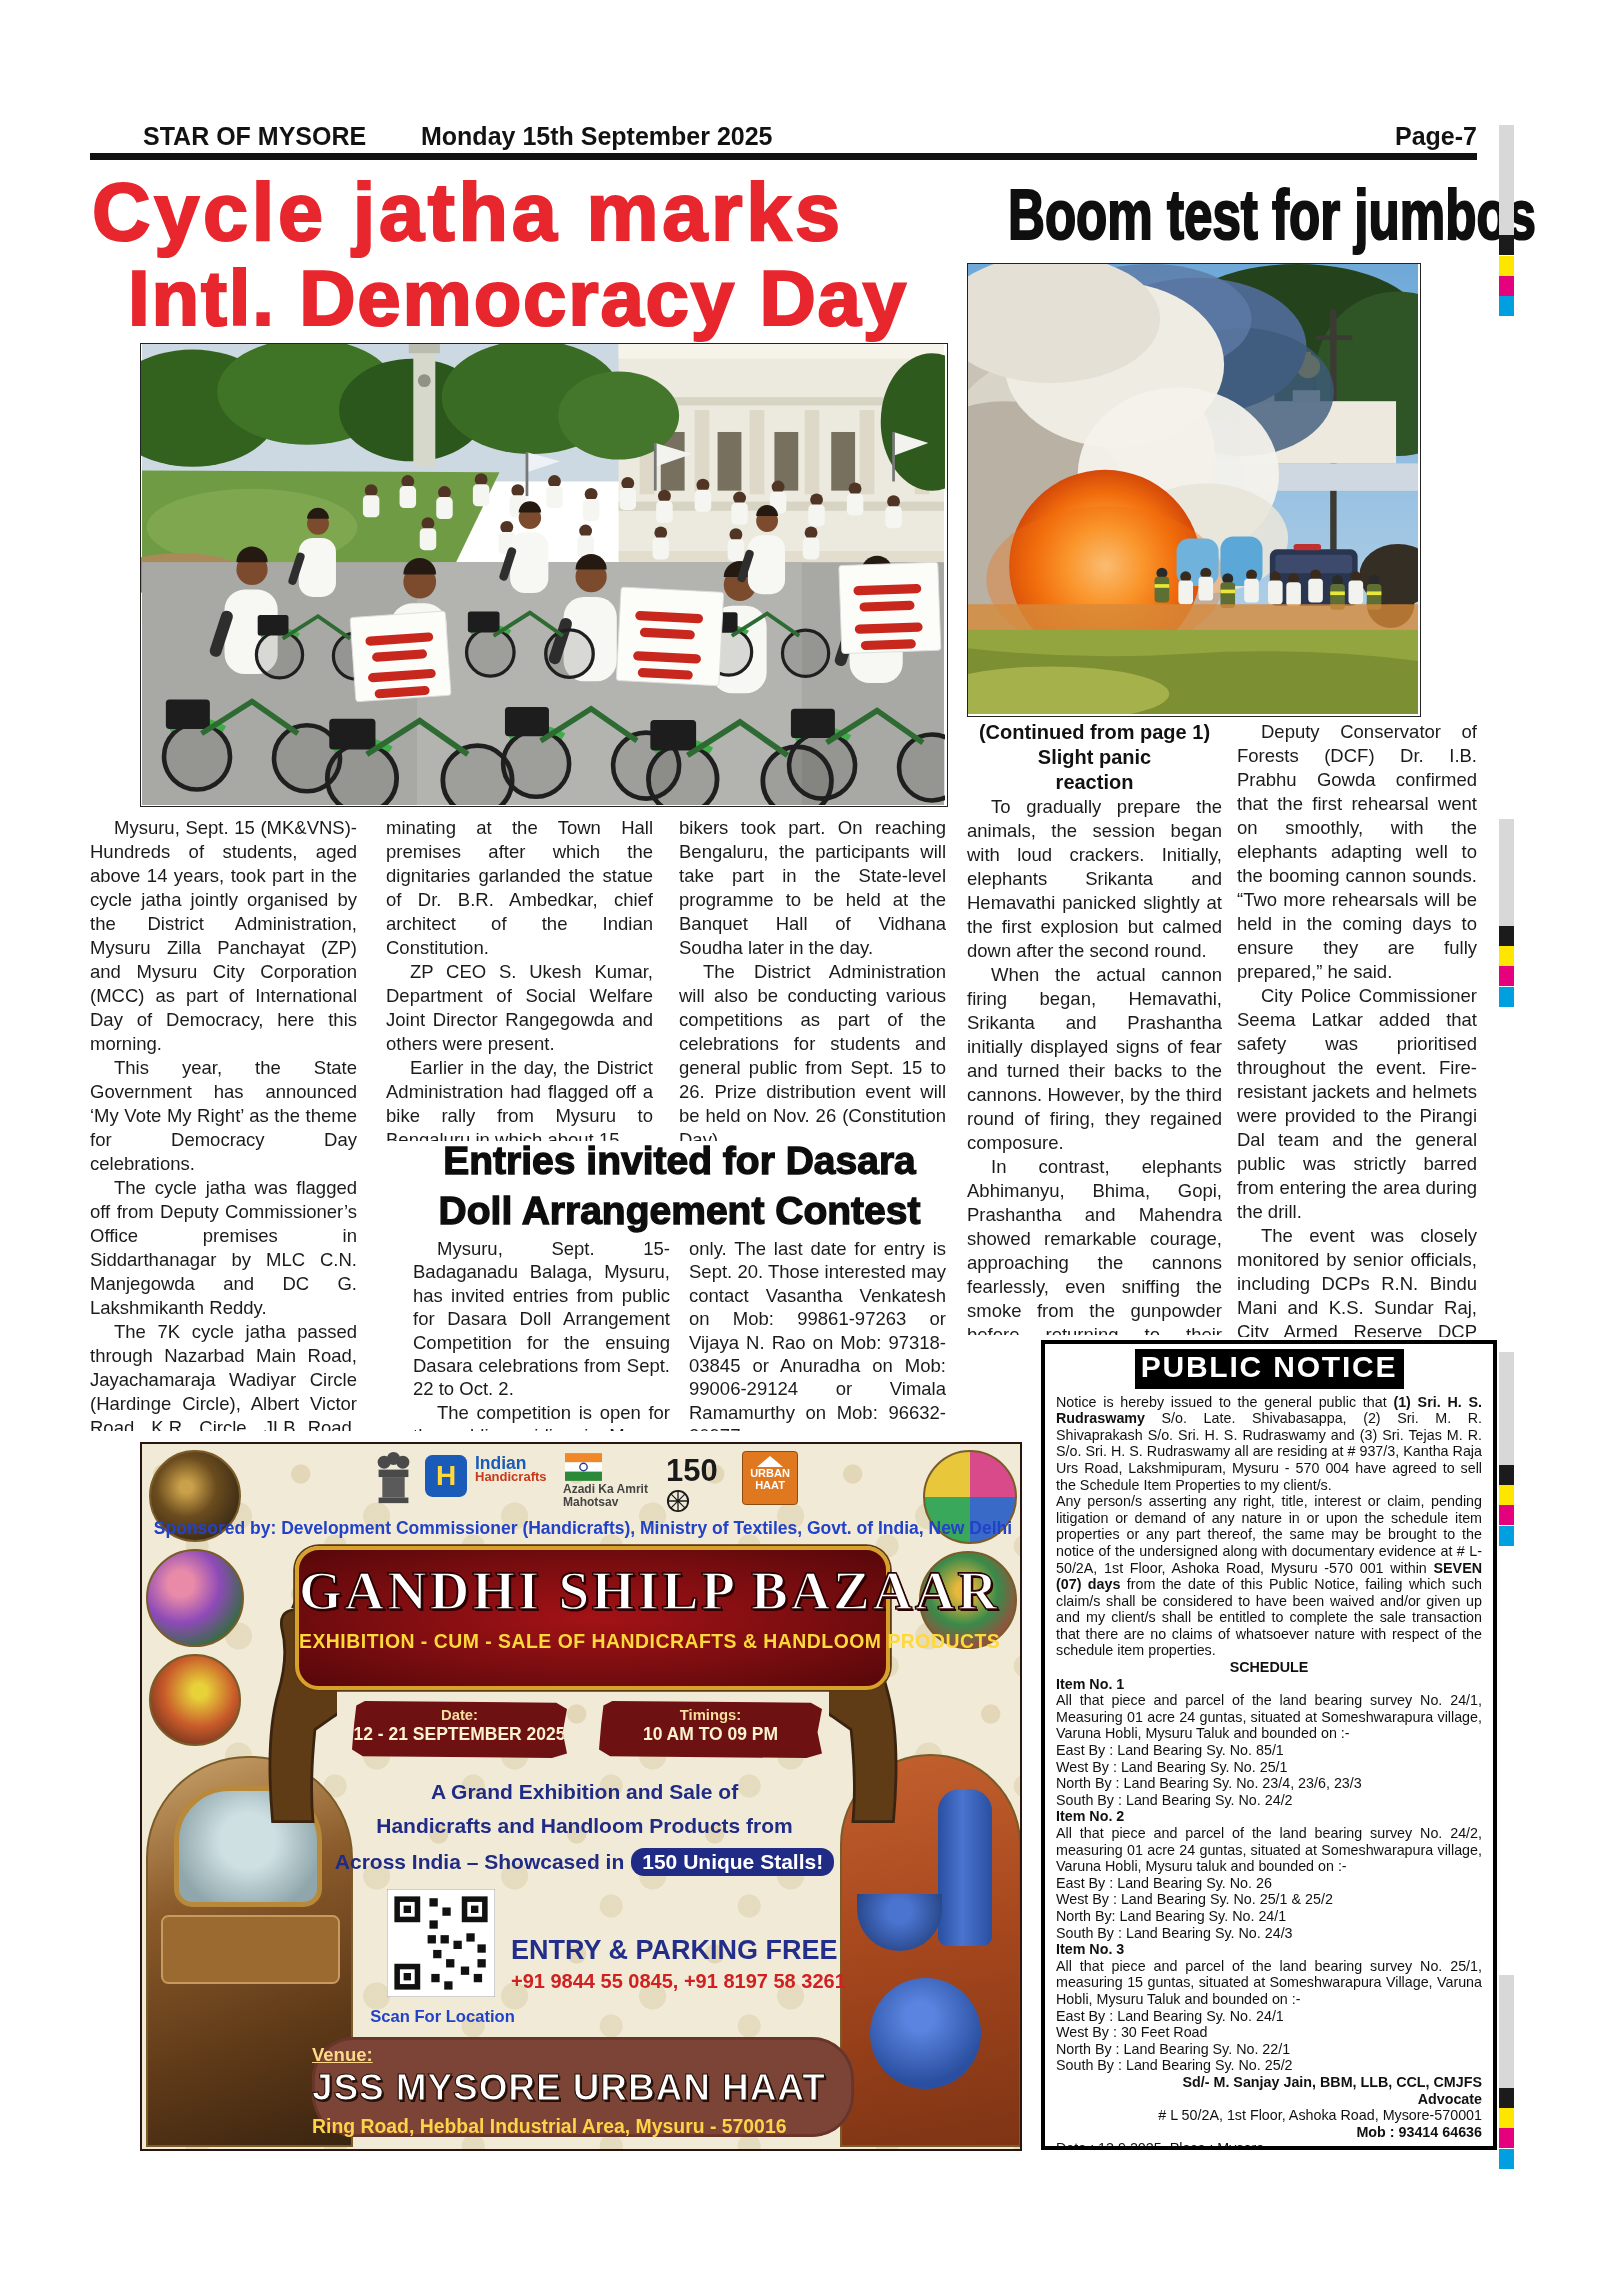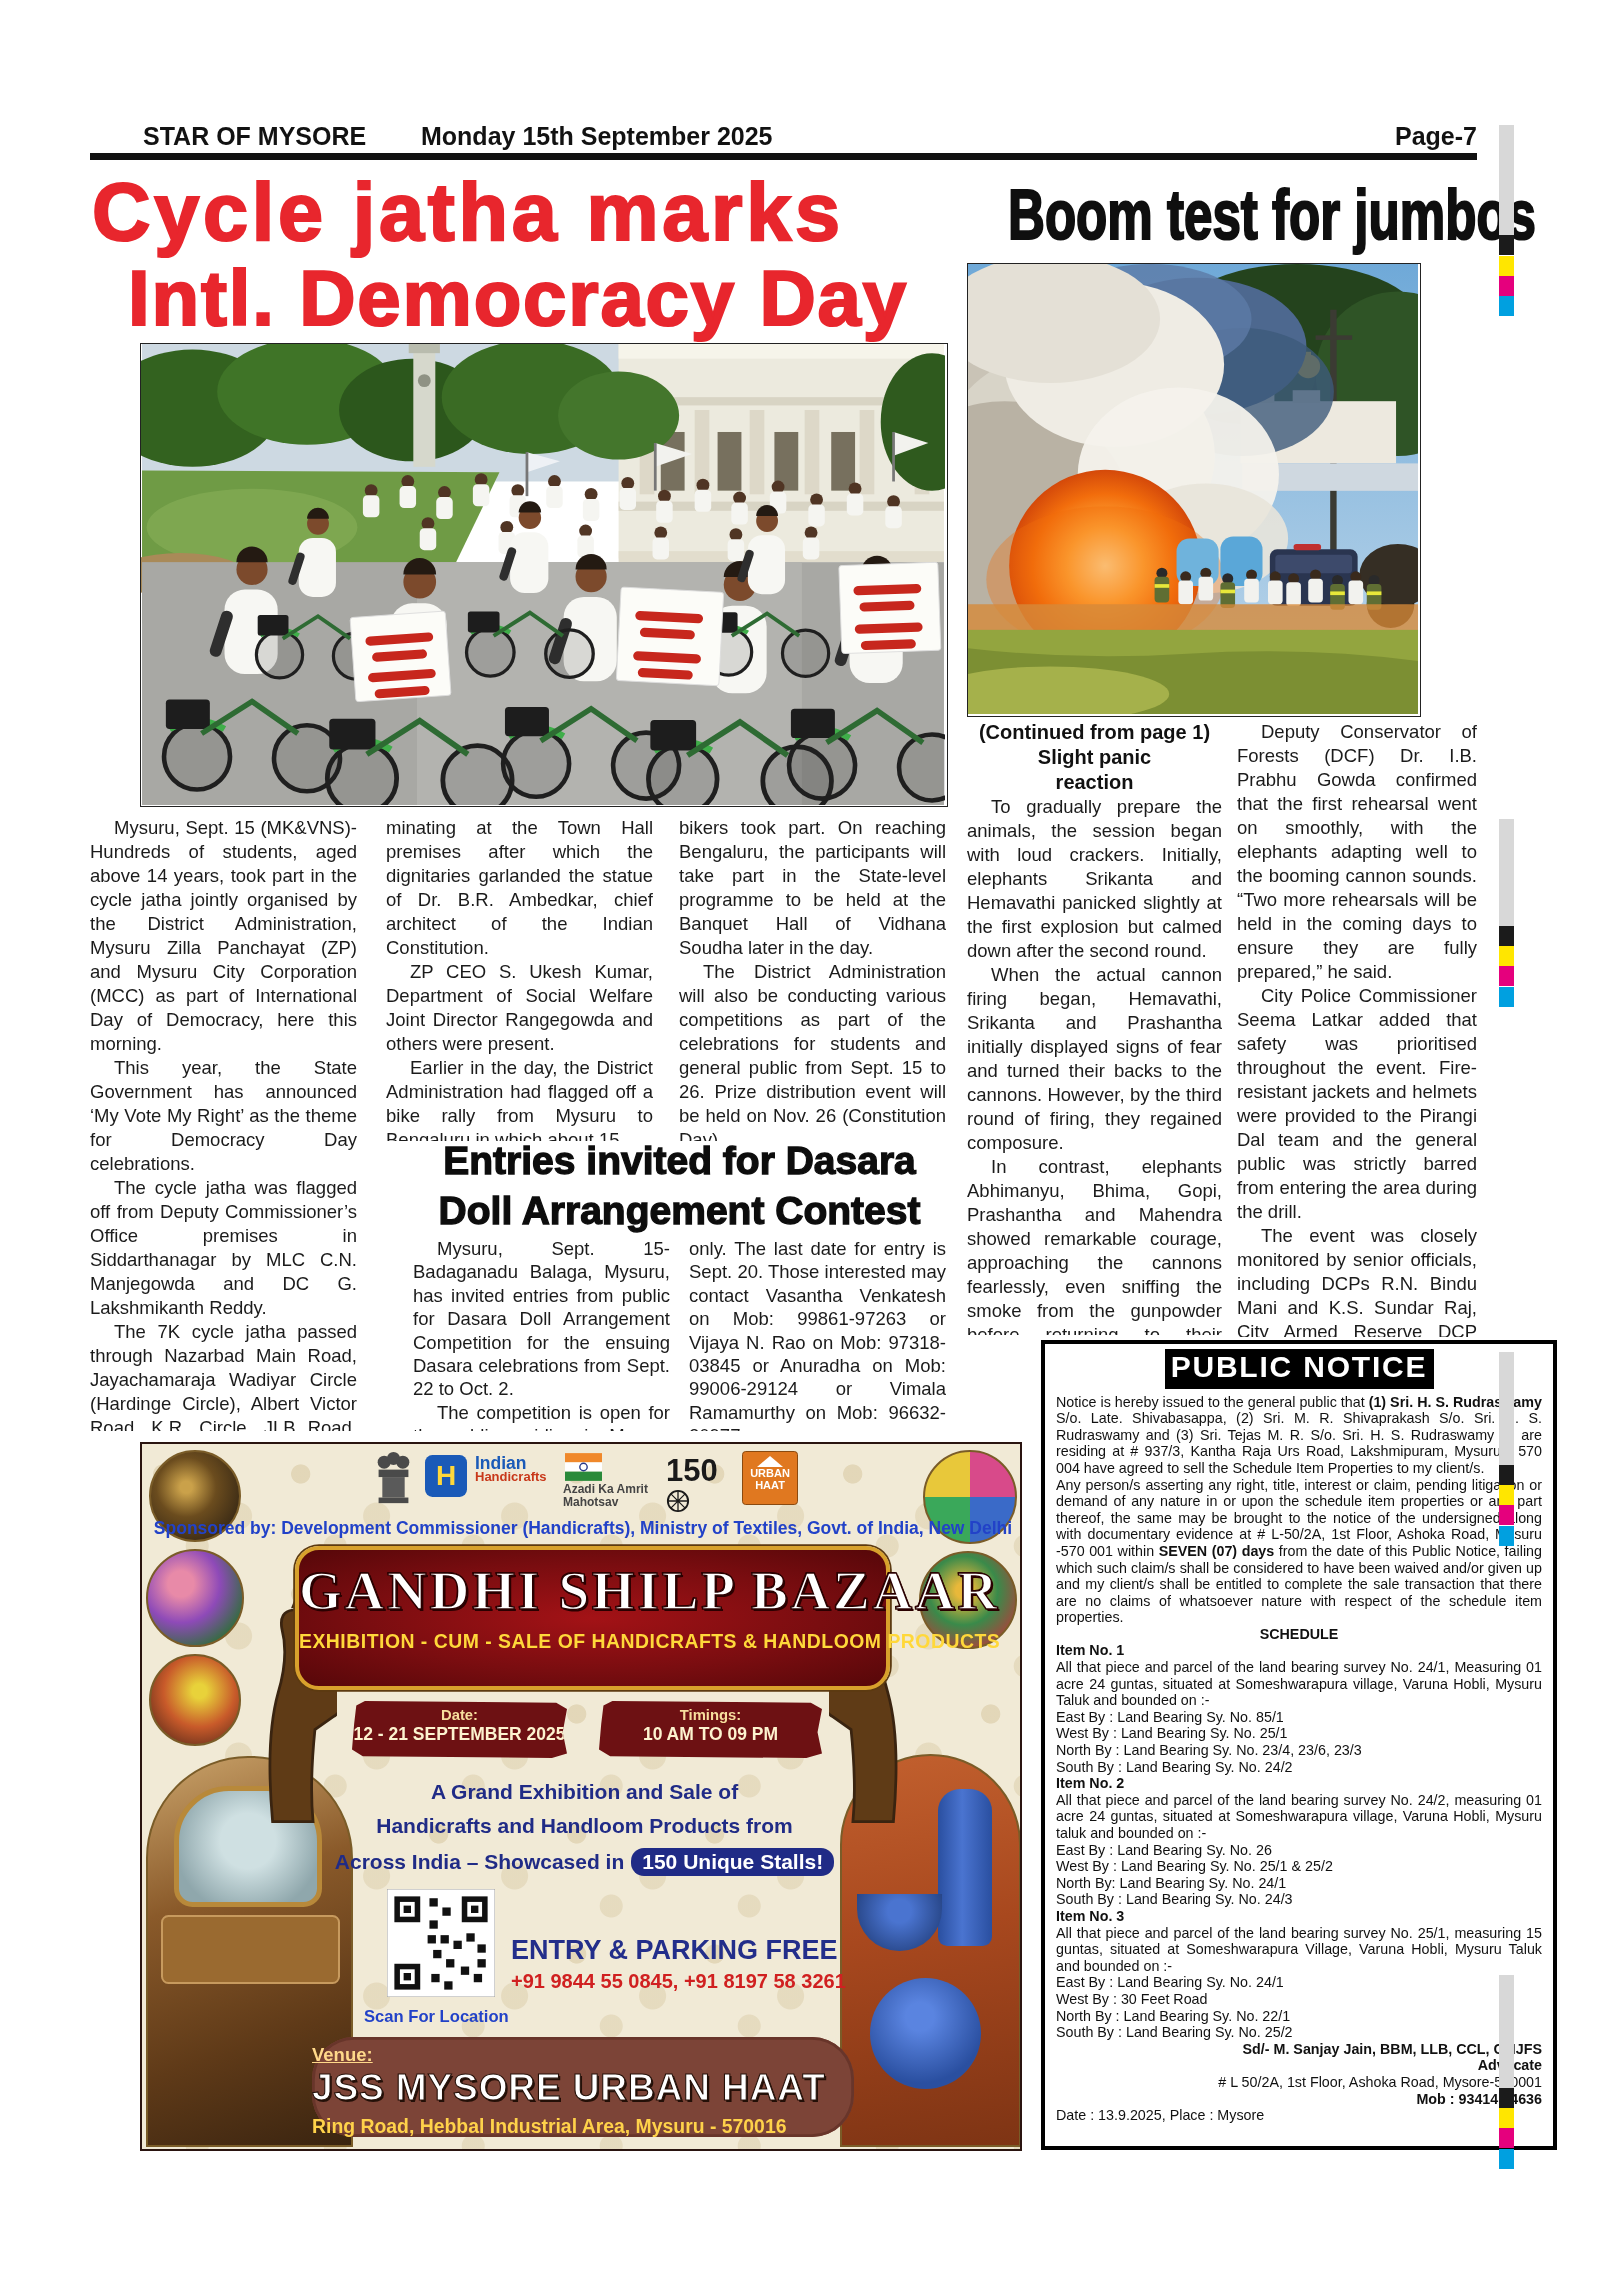--- a/index.html
+++ b/index.html
@@ -311,21 +311,21 @@
       <p>When the actual cannon firing began, Hemavathi, Srikanta and Prashantha initially displayed signs of fear and turned their backs to the cannons. However, by the third round of firing, they regained composure.</p>
       <p>In contrast, elephants Abhimanyu, Bhima, Gopi, Prashantha and Mahendra showed remarkable courage, approaching the cannons fearlessly, even sniffing the smoke from the gunpowder before returning to their positions.</p>
     </div>
 </div>
 <div class="abs bodycol" style="left:1237px;top:720px;width:240px;height:617px;overflow:hidden">
     <p>Deputy Conservator of Forests (DCF) Dr. I.B. Prabhu Gowda confirmed that the first rehearsal went on smoothly, with the elephants adapting well to the booming cannon sounds. “Two more rehearsals will be held in the coming days to ensure they are fully prepared,” he said.</p>
     <p>City Police Commissioner Seema Latkar added that safety was prioritised throughout the event. Fire-resistant jackets and helmets were provided to the Pirangi Dal team and the general public was strictly barred from entering the area during the drill.</p>
     <p>The event was closely monitored by senior officials, including DCPs R.N. Bindu Mani and K.S. Sundar Raj, City Armed Reserve DCP Siddanagowda Patil, Mounted Police Commandant Maruthi and Palace Security ACP Chandrashekar.</p>
   </div>
 
-<div id="notice" class="abs" style="left:1041px;top:1340px;width:516px;height:810px">
+<div id="notice" class="abs" style="left:1041px;top:1340px;width:456px;height:810px">
   <div id="noticeTitle">PUBLIC NOTICE</div>
   <div class="nbody">
     <div class="nintro"><span>Notice is hereby issued to the general public that </span><span class="nb">(1) Sri. H. S. Rudraswamy</span><span> S/o. Late. Shivabasappa, (2) Sri. M. R. Shivaprakash S/o. Sri. H. S. Rudraswamy and (3) Sri. Tejas M. R. S/o. Sri. H. S. Rudraswamy all are residing at # 937/3, Kantha Raja Urs Road, Lakshmipuram, Mysuru - 570 004 have agreed to sell the Schedule Item Properties to my client/s.</span></div>
     <div class="nintro"><span>Any person/s asserting any right, title, interest or claim, pending litigation or demand of any nature in or upon the schedule item properties or any part thereof, the same may be brought to the notice of the undersigned along with documentary evidence at # L-50/2A, 1st Floor, Ashoka Road, Mysuru -570 001 within </span><span class="nb">SEVEN (07) days</span><span> from the date of this Public Notice, failing which such claim/s shall be considered to have been waived and/or given up and my client/s shall be entitled to complete the sale transaction that there are no claims of whatsoever nature with respect of the schedule item properties.</span></div>
     <div class="nl c">SCHEDULE</div>
     <div>
         <div class="nl b">Item No. 1</div>
         <div class="nl j">All that piece and parcel of the land bearing survey No. 24/1, Measuring 01 acre 24 guntas, situated at Someshwarapura village, Varuna Hobli, Mysuru Taluk and bounded on :-</div>
         <div class="nl">East By : Land Bearing Sy. No. 85/1</div>
         <div class="nl">West By : Land Bearing Sy. No. 25/1</div>
@@ -463,21 +463,21 @@
     <rect x="86" y="48" width="9" height="9" fill="#111"></rect>
       <rect x="98" y="60" width="9" height="9" fill="#111"></rect>
       <rect x="50" y="66" width="9" height="9" fill="#111"></rect>
     <rect x="64" y="76" width="9" height="9" fill="#111"></rect>
       <rect x="80" y="84" width="9" height="9" fill="#111"></rect>
       <rect x="94" y="92" width="9" height="9" fill="#111"></rect>
     <rect x="48" y="92" width="9" height="9" fill="#111"></rect>
       <rect x="62" y="100" width="9" height="9" fill="#111"></rect>
       <rect x="98" y="76" width="9" height="9" fill="#111"></rect>
   </svg>
-  <div class="abs" style="left:222px;top:563px;width:157px;text-align:left;font-size:16.6px;font-weight:bold;color:#2242c8">Scan For Location</div>
+  <div class="abs" style="left:222px;top:563px;width:157px;text-align:center;font-size:16.6px;font-weight:bold;color:#2242c8">Scan For Location</div>
 
   <div class="abs" style="left:369px;top:491px;width:286px;text-align:center;font-size:27px;font-weight:bold;color:#232e8a;white-space:nowrap">ENTRY &amp; PARKING FREE</div>
   <div class="abs" style="left:369px;top:526px;width:286px;text-align:center;font-size:20px;font-weight:bold;color:#d02020;white-space:nowrap">+91 9844 55 0845, +91 8197 58 3261</div>
 
   <div id="venue">
     <div id="venueLabel">Venue:</div>
     <div id="venueName">JSS MYSORE URBAN HAAT</div>
     <div id="venueAddr">Ring Road, Hebbal Industrial Area, Mysuru - 570016</div>
   </div>
 </div>

